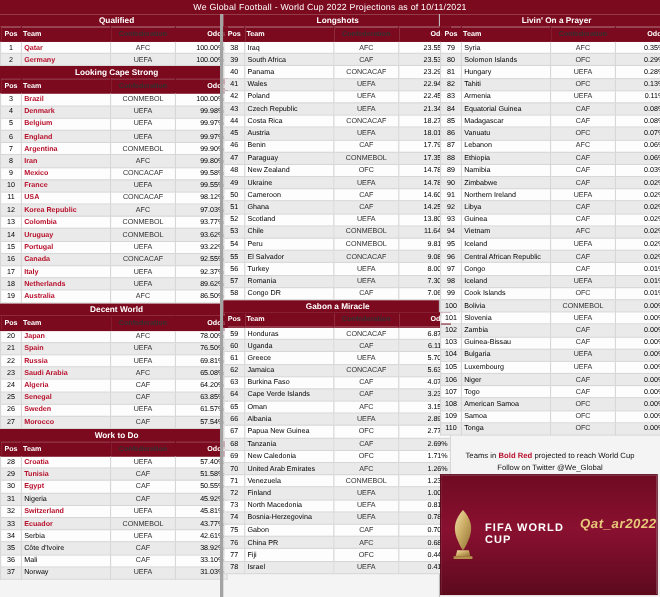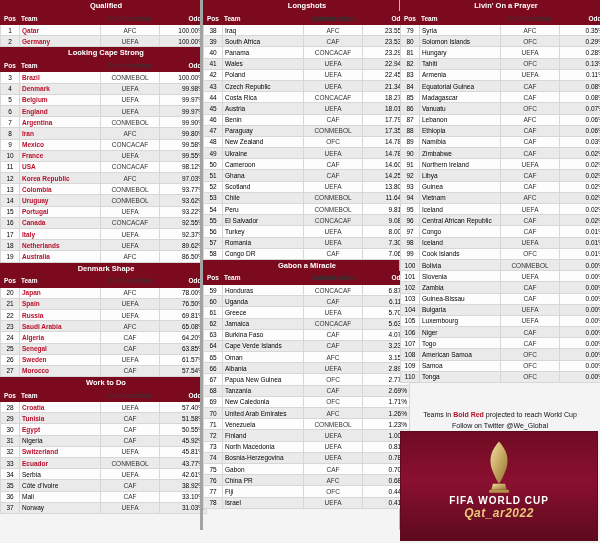--- a/index.html
+++ b/index.html
@@ -13,32 +13,33 @@
   table{border-collapse:collapse;width:100%;table-layout:fixed;}
   th{background:#7b0a1e;color:#fff;font-size:6.5px;height:10px;font-weight:bold;border:1px solid #7b0a1e;}
   td{font-size:6.5px;height:10.2px;border:1px solid #d7d7d7;padding:0 2px;white-space:nowrap;overflow:hidden;}
   .c-pos{width:16px;text-align:center;}
   .c-team{width:78px;text-align:left;}
   .c-conf{width:56px;text-align:center;color:#333;}
   .c-odds{width:44px;text-align:right;}
   tr.alt td{background:#eaeaea;}
   tr td{background:#fdfdfd;}
   td.team-hl{color:#b8102b;font-weight:bold;}
-  .badge{position:absolute;right:2px;bottom:2px;width:196px;height:108px;background:linear-gradient(180deg,#6f0b22 0%,#8a1030 45%,#5d0a1d 100%);border:1px solid #5d0a1d;display:flex;flex-direction:column;align-items:center;justify-content:flex-end;overflow:hidden;}
+  .badge{position:absolute;right:2px;bottom:2px;width:196px;height:108px;background:linear-gradient(180deg,#6f0b22 0%,#8a1030 45%,#5d0a1d 100%);border:1px solid #5d0a1d;display:flex;flex-direction:row;align-items:center;justify-content:flex-end;overflow:hidden;}
   .badge .trophy{width:46px;height:54px;margin-bottom:2px;}
   .badge .wc-line1{color:#fff;font-size:10px;font-weight:bold;letter-spacing:1px;}
   .badge .wc-line2{color:#e8c87a;font-size:12px;font-style:italic;font-weight:bold;letter-spacing:.5px;margin-bottom:20px;}
   .promo{position:absolute;right:2px;bottom:112px;width:196px;font-size:7px;color:#111;line-height:11px;text-align:center;}
   .promo b{color:#b8102b;}
 </style>
 </head>
 <body>
 
 <div id="page">
 
+  <div class="title-bar">We Global Football - World Cup 2022 Projections as of 10/11/2021</div>
 
   <div class="cols">
     <div class="col left" id="col0">
         <div class="section-hdr">Qualified</div>
         <table>
           <thead>
             <tr>
               <th class="c-pos">Pos</th>
               <th class="c-team">Team</th>
               <th class="c-conf">Confederation</th>
@@ -168,21 +169,21 @@
               <td class="c-odds">89.62%</td>
             </tr>
             <tr>
               <td class="c-pos">19</td>
               <td class="c-team team-hl">Australia</td>
               <td class="c-conf">AFC</td>
               <td class="c-odds">86.50%</td>
             </tr>
           </tbody>
         </table>
-        <div class="section-hdr">Denmark Shape</div>
+        <div class="section-hdr">Decent World</div>
         <table>
           <thead>
             <tr>
               <th class="c-pos">Pos</th>
               <th class="c-team">Team</th>
               <th class="c-conf">Confederation</th>
               <th class="c-odds">Odds</th>
             </tr>
           </thead>
           <tbody>

